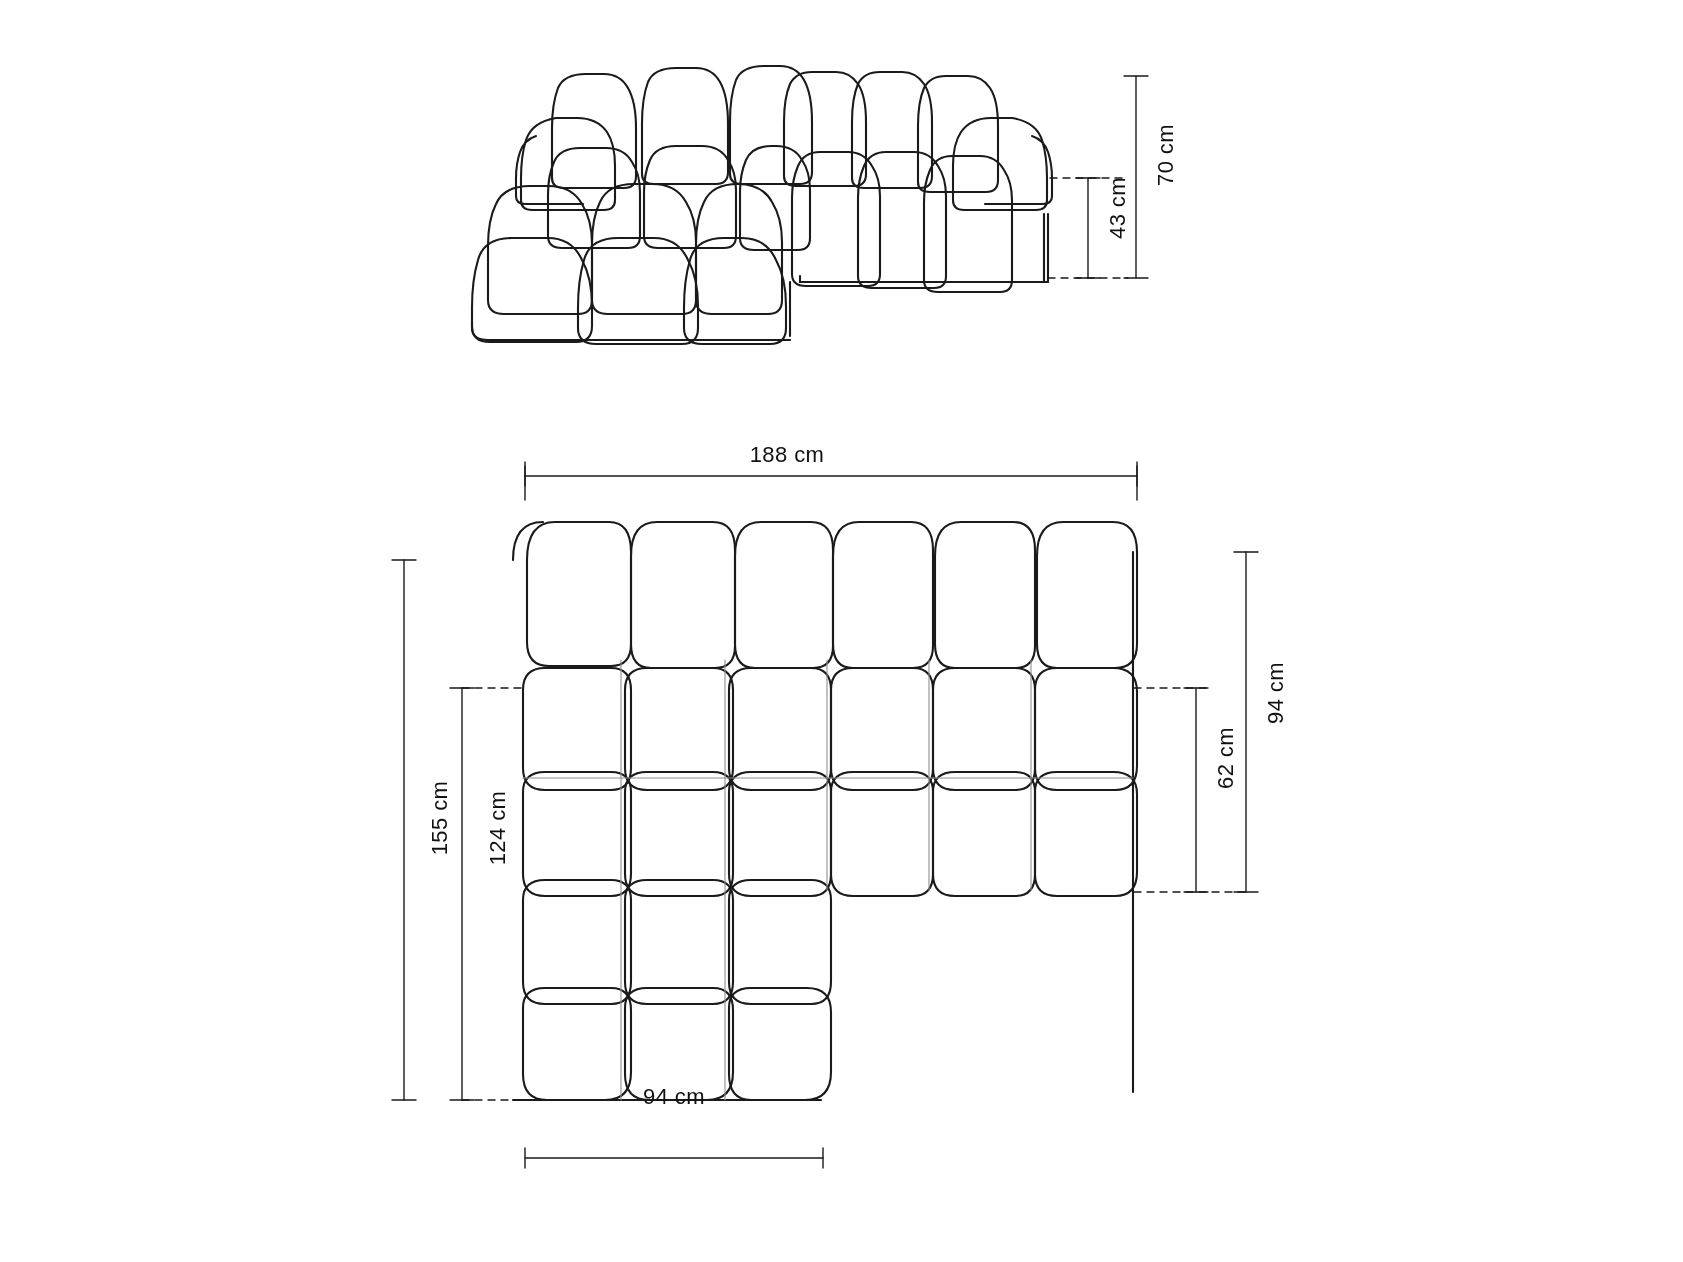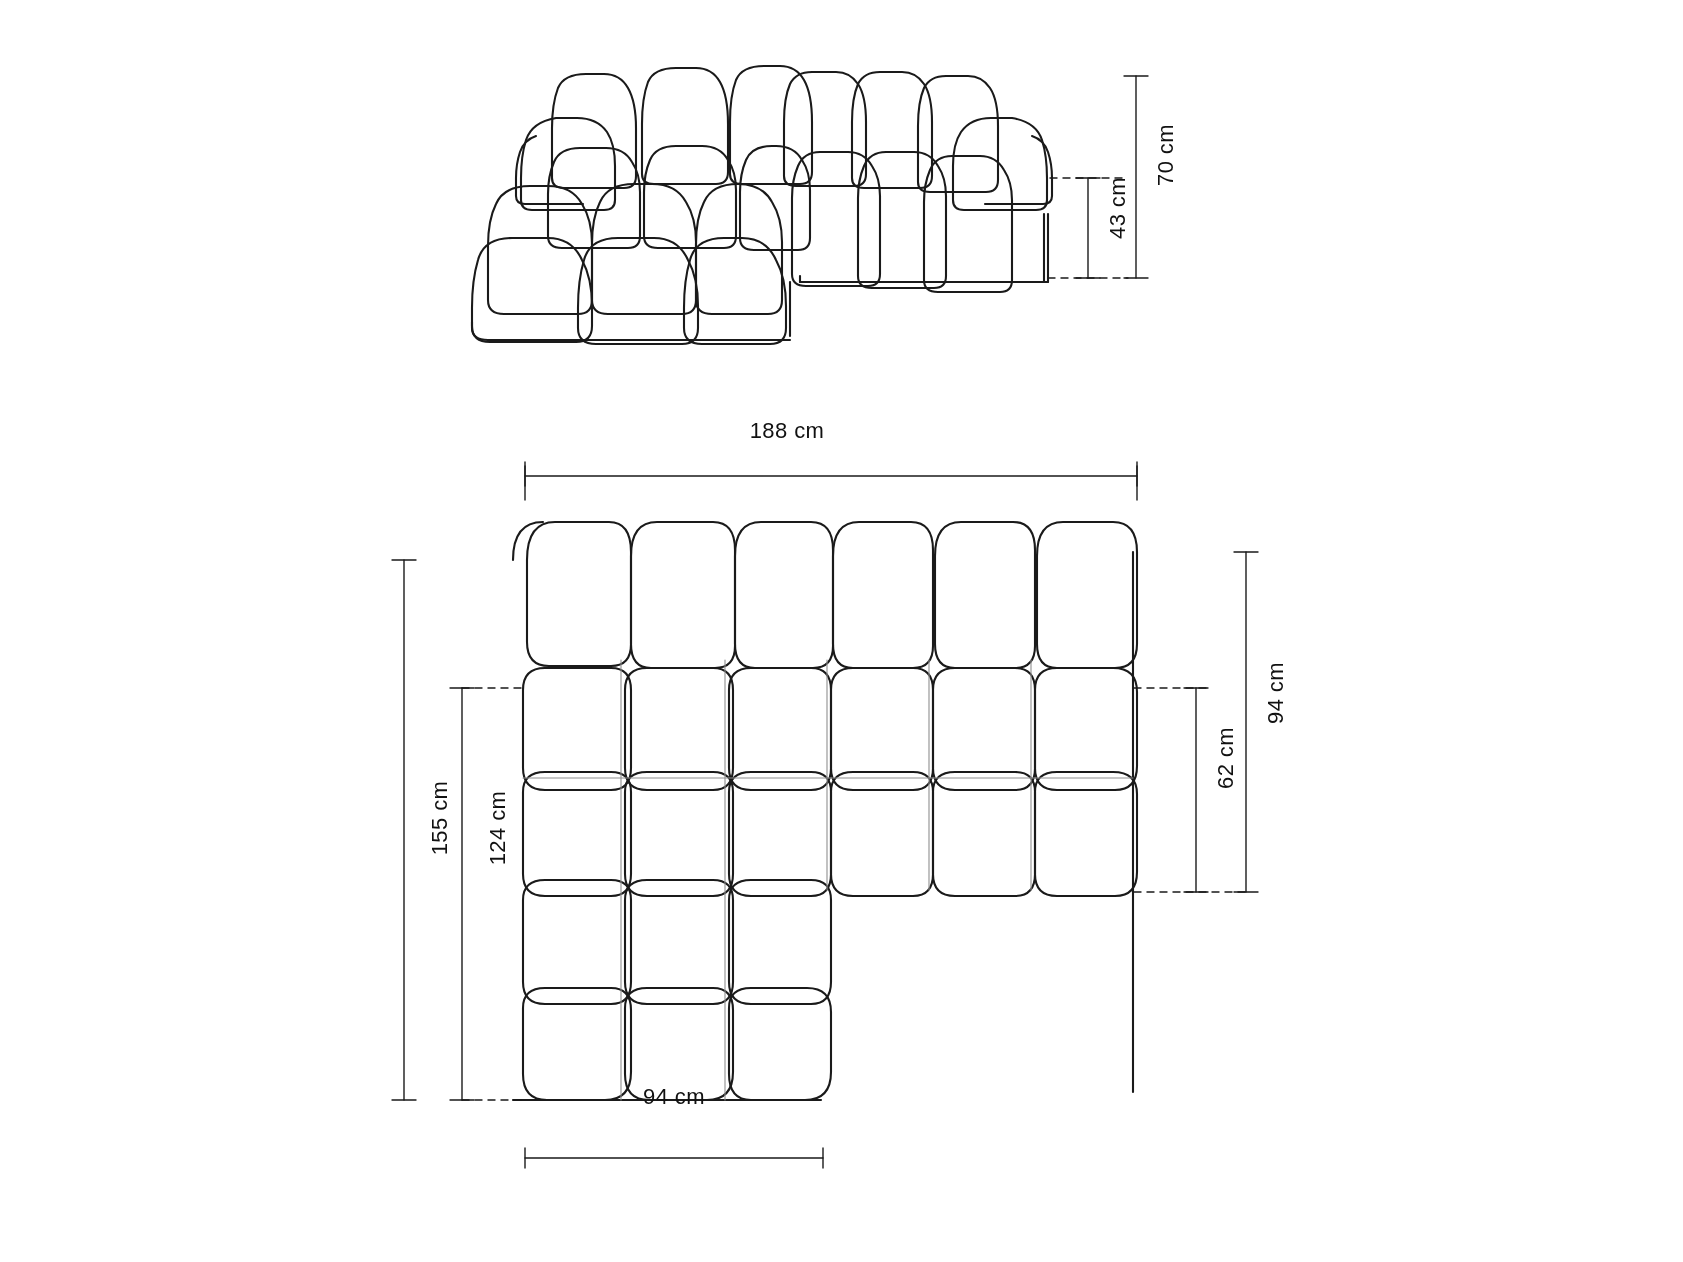--- a/index.html
+++ b/index.html
@@ -177,21 +177,21 @@
         <path d="M525 1148 l0 20"></path>
         <path d="M823 1148 l0 20"></path>
       </g>
     </g>
   </svg>
 
   <div class="dim-label rot" style="left:1135px; top:142px;">70 cm</div>
 
   <div class="dim-label rot" style="left:1087px; top:195px;">43 cm</div>
 
-  <div class="dim-label" style="left:787px; top:418px; transform:translateX(-50%);">188 cm</div>
+  <div class="dim-label" style="left:787px; top:442px; transform:translateX(-50%);">188 cm</div>
 
   <div class="dim-label rot" style="left:403px; top:805px;">155 cm</div>
 
   <div class="dim-label rot" style="left:461px; top:815px;">124 cm</div>
 
   <div class="dim-label rot" style="left:1245px; top:680px;">94 cm</div>
 
   <div class="dim-label rot" style="left:1195px; top:745px;">62 cm</div>
 
   <div class="dim-label" style="left:674px; top:1084px; transform:translateX(-50%);">94 cm</div>

